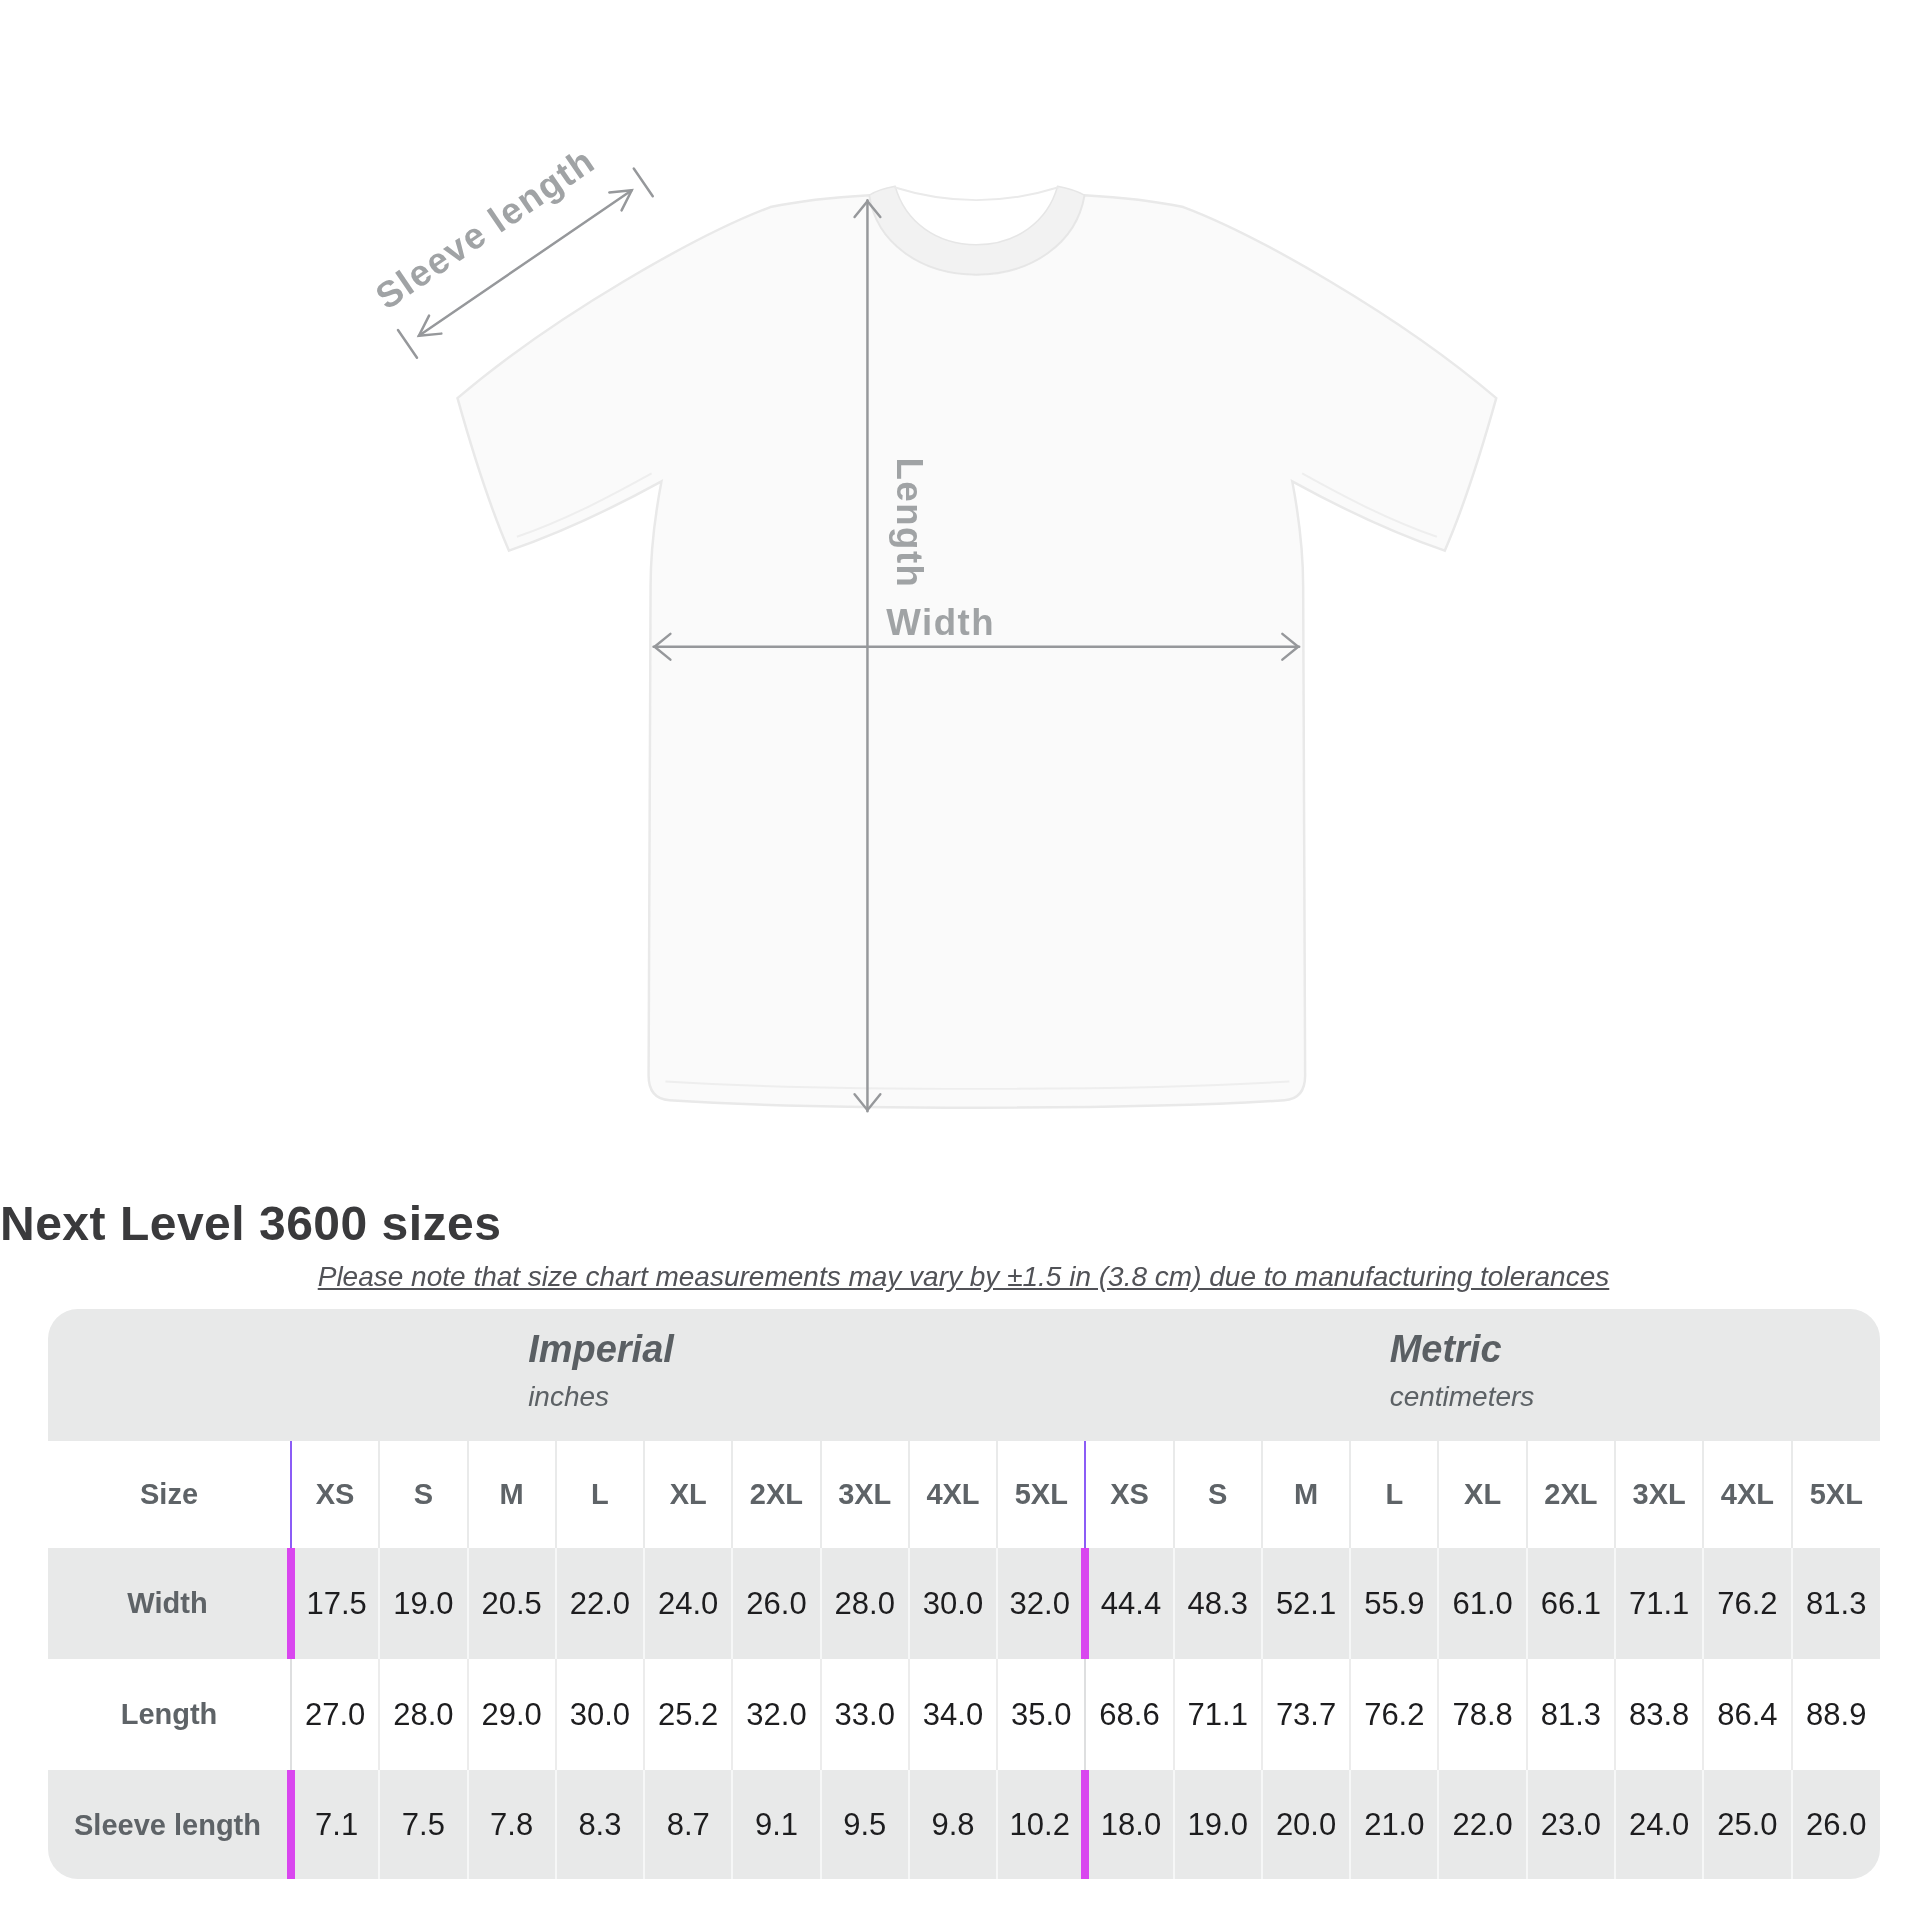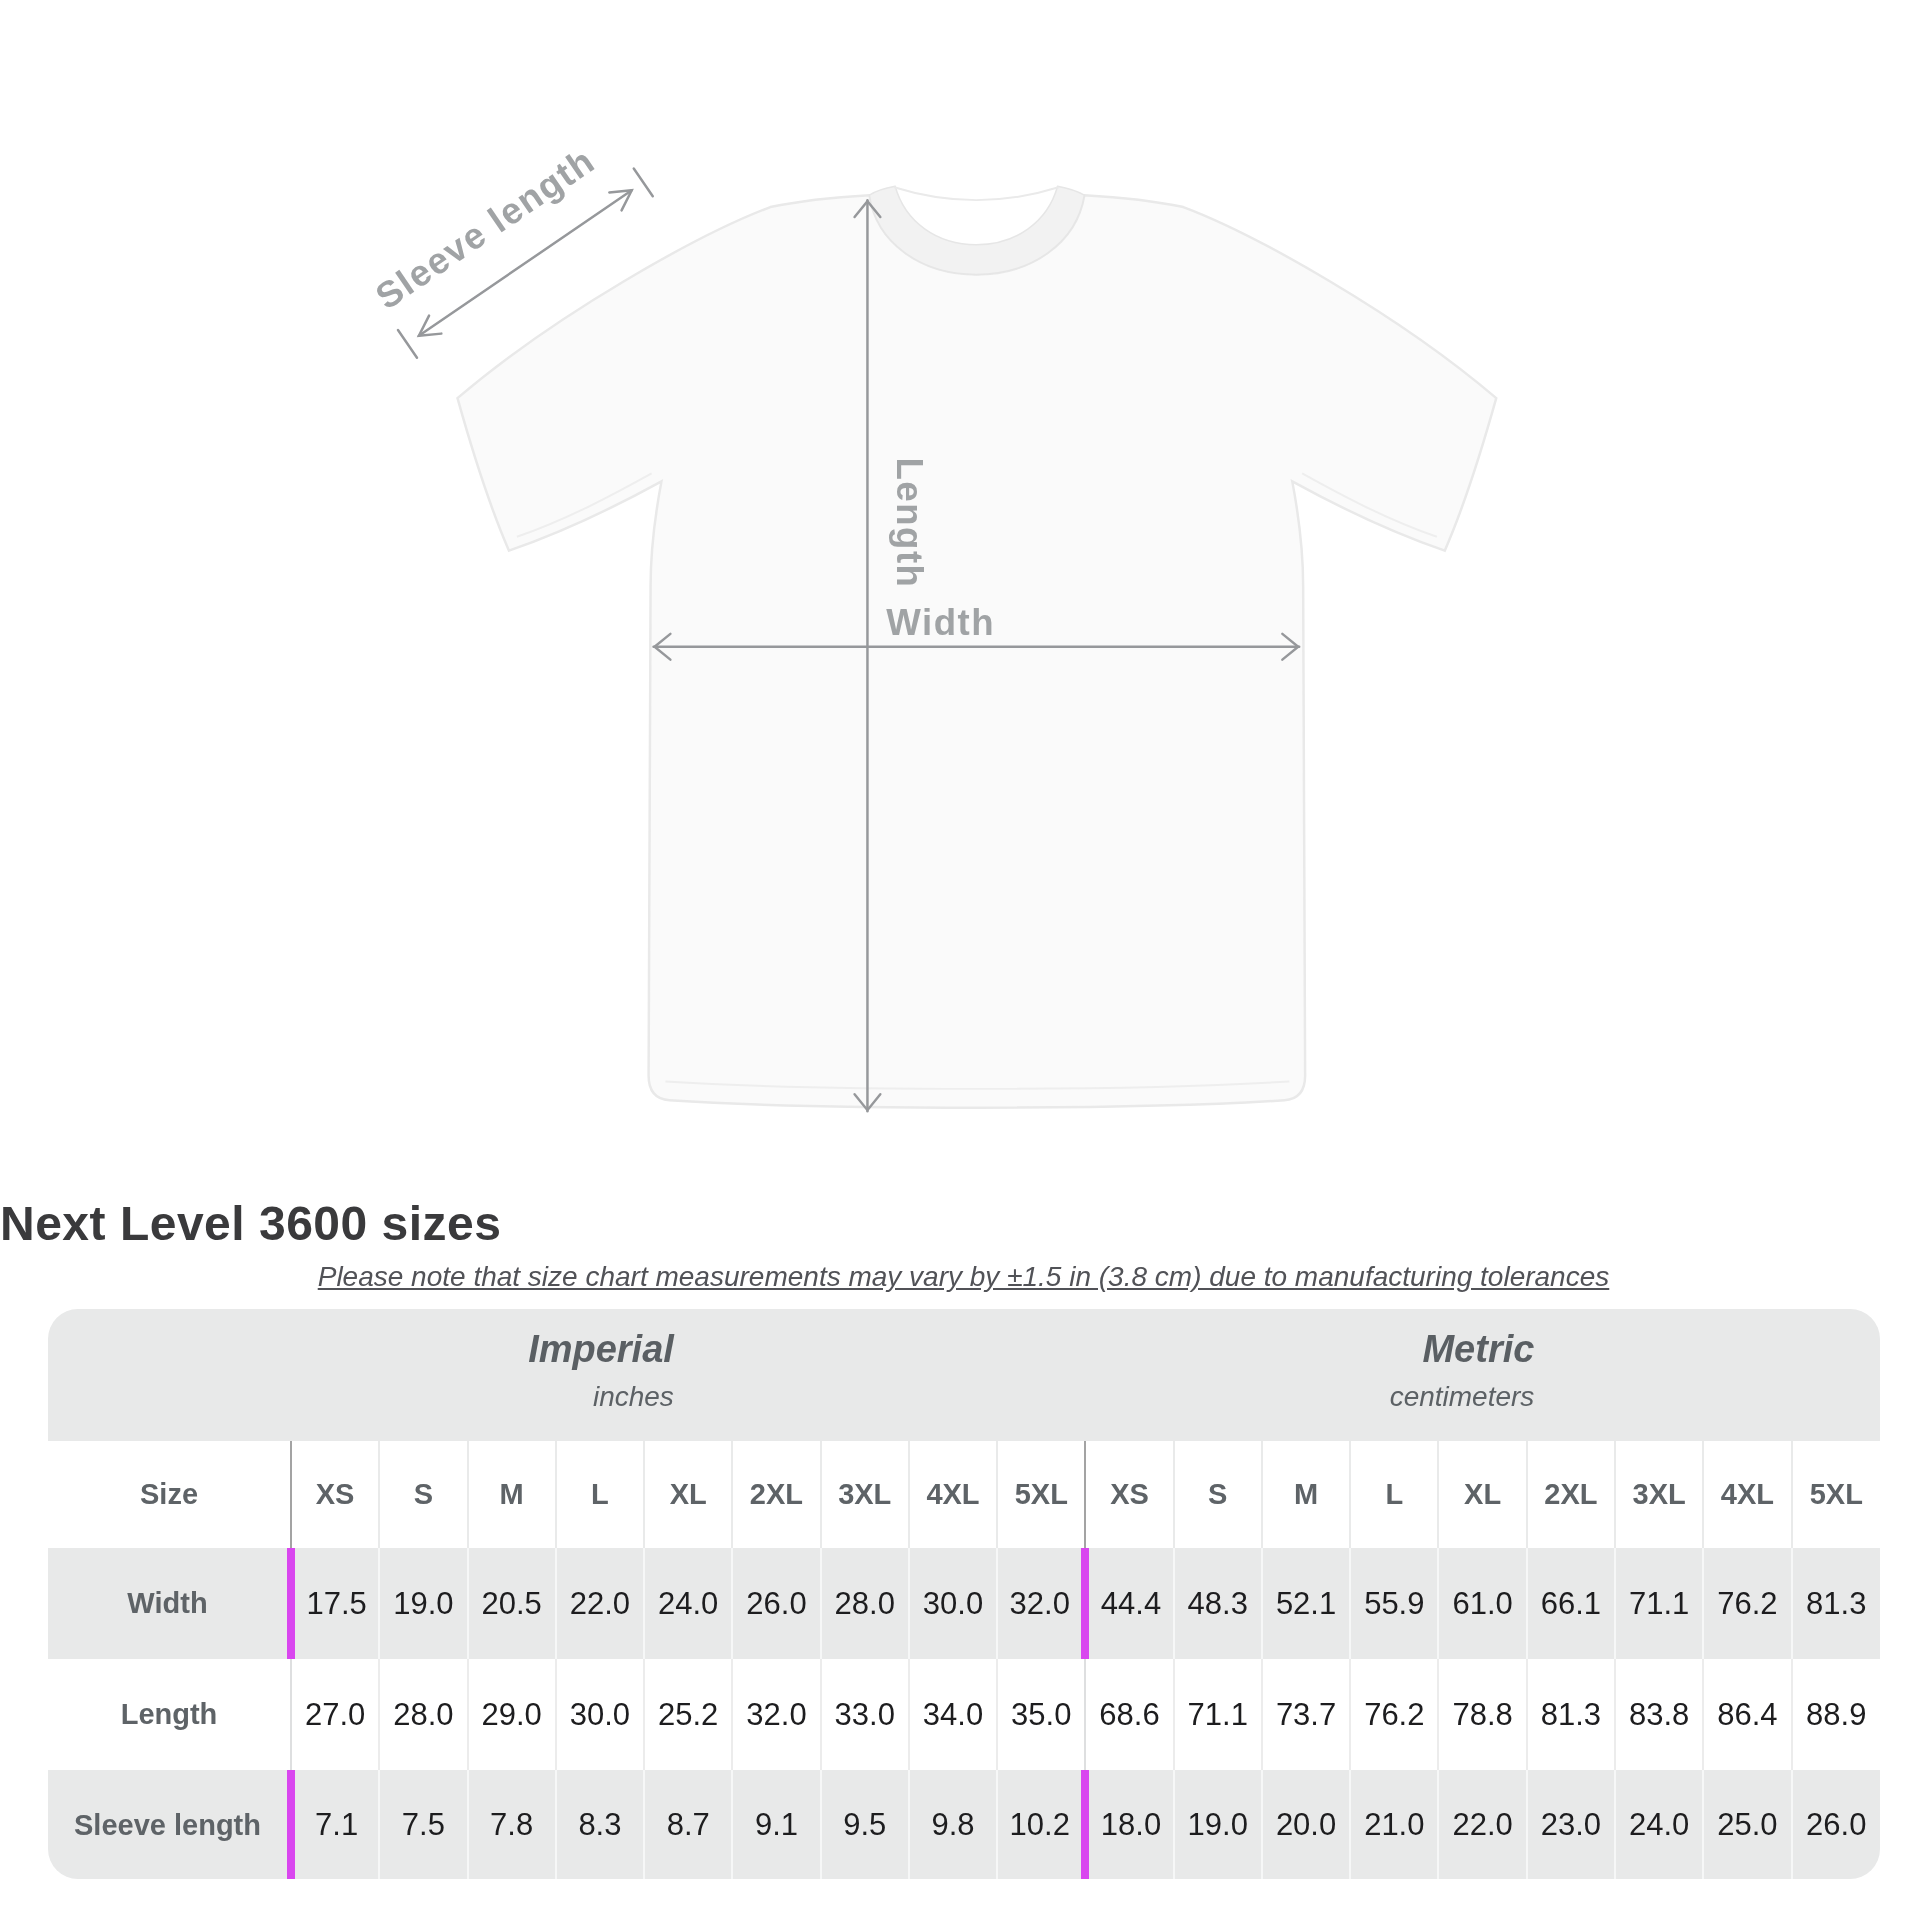--- a/index.html
+++ b/index.html
@@ -19,41 +19,41 @@
   .page-subtitle{
     position:absolute;left:0;top:1261px;width:1927px;text-align:center;
     font-size:28px;font-style:italic;color:#515257;text-decoration:underline;
   }
   
   .table-card{
     position:absolute;left:48px;top:1309px;width:1832px;height:570px;
     background:#e8e9e9;border-radius:30px;overflow:hidden;
   }
   .unit-band{position:relative;height:132px;}
-  .unit-group{position:absolute;top:18px;transform:translateX(-50%);text-align:right;}
+  .unit-group{position:absolute;top:18px;transform:translateX(-50%);text-align:left;}
   .unit-group .unit-name{font-size:38px;font-weight:bold;font-style:italic;color:#5a5f63;line-height:44px;}
   .unit-group .unit-sub{font-size:28px;font-style:italic;color:#5c6165;margin-top:10px;}
   .unit-imperial{left:553px;}
   .unit-metric{left:1382px;margin-left:32px;}
 
   table.size-table{border-collapse:collapse;table-layout:fixed;width:1832px;}
   col.c-label{width:243px;}
   table.size-table th,table.size-table td{
     padding:0;text-align:center;vertical-align:middle;
   }
   tr.hdr{height:107px;background:#ffffff;margin-top:23px;}
   tr.hdr th{font-size:29px;font-weight:bold;color:#5e6367;}
   tr.r-gray{height:111px;background:transparent;}
   tr.r-white{height:111px;background:#ffffff;}
   tr.r-last{height:110px;}
   th.rowlbl{font-size:29px;font-weight:bold;color:#5e6367;}
   td.val{font-size:31px;color:#1d1d1f;}
   
   tr.hdr .sep{border-left:2px solid #e9eaea;}
-  tr.hdr .sep-strong{border-left:2px solid #a3a3a3;}
+  tr.hdr .sep-strong{border-left:2px solid #8b5cf6;}
   tr.r-white .sep{border-left:2px solid #ececec;}
   tr.r-white .sep-strong{border-left:2px solid #dedfe0;}
   tr.r-gray .sep{border-left:2px solid #f6f7f7;}
   tr.r-gray .sep-strong{border-left:8px solid #d946ef;}
 </style>
 </head>
 <body>
 
 <svg id="diagram" viewBox="0 0 1946 1250">
   <g>

